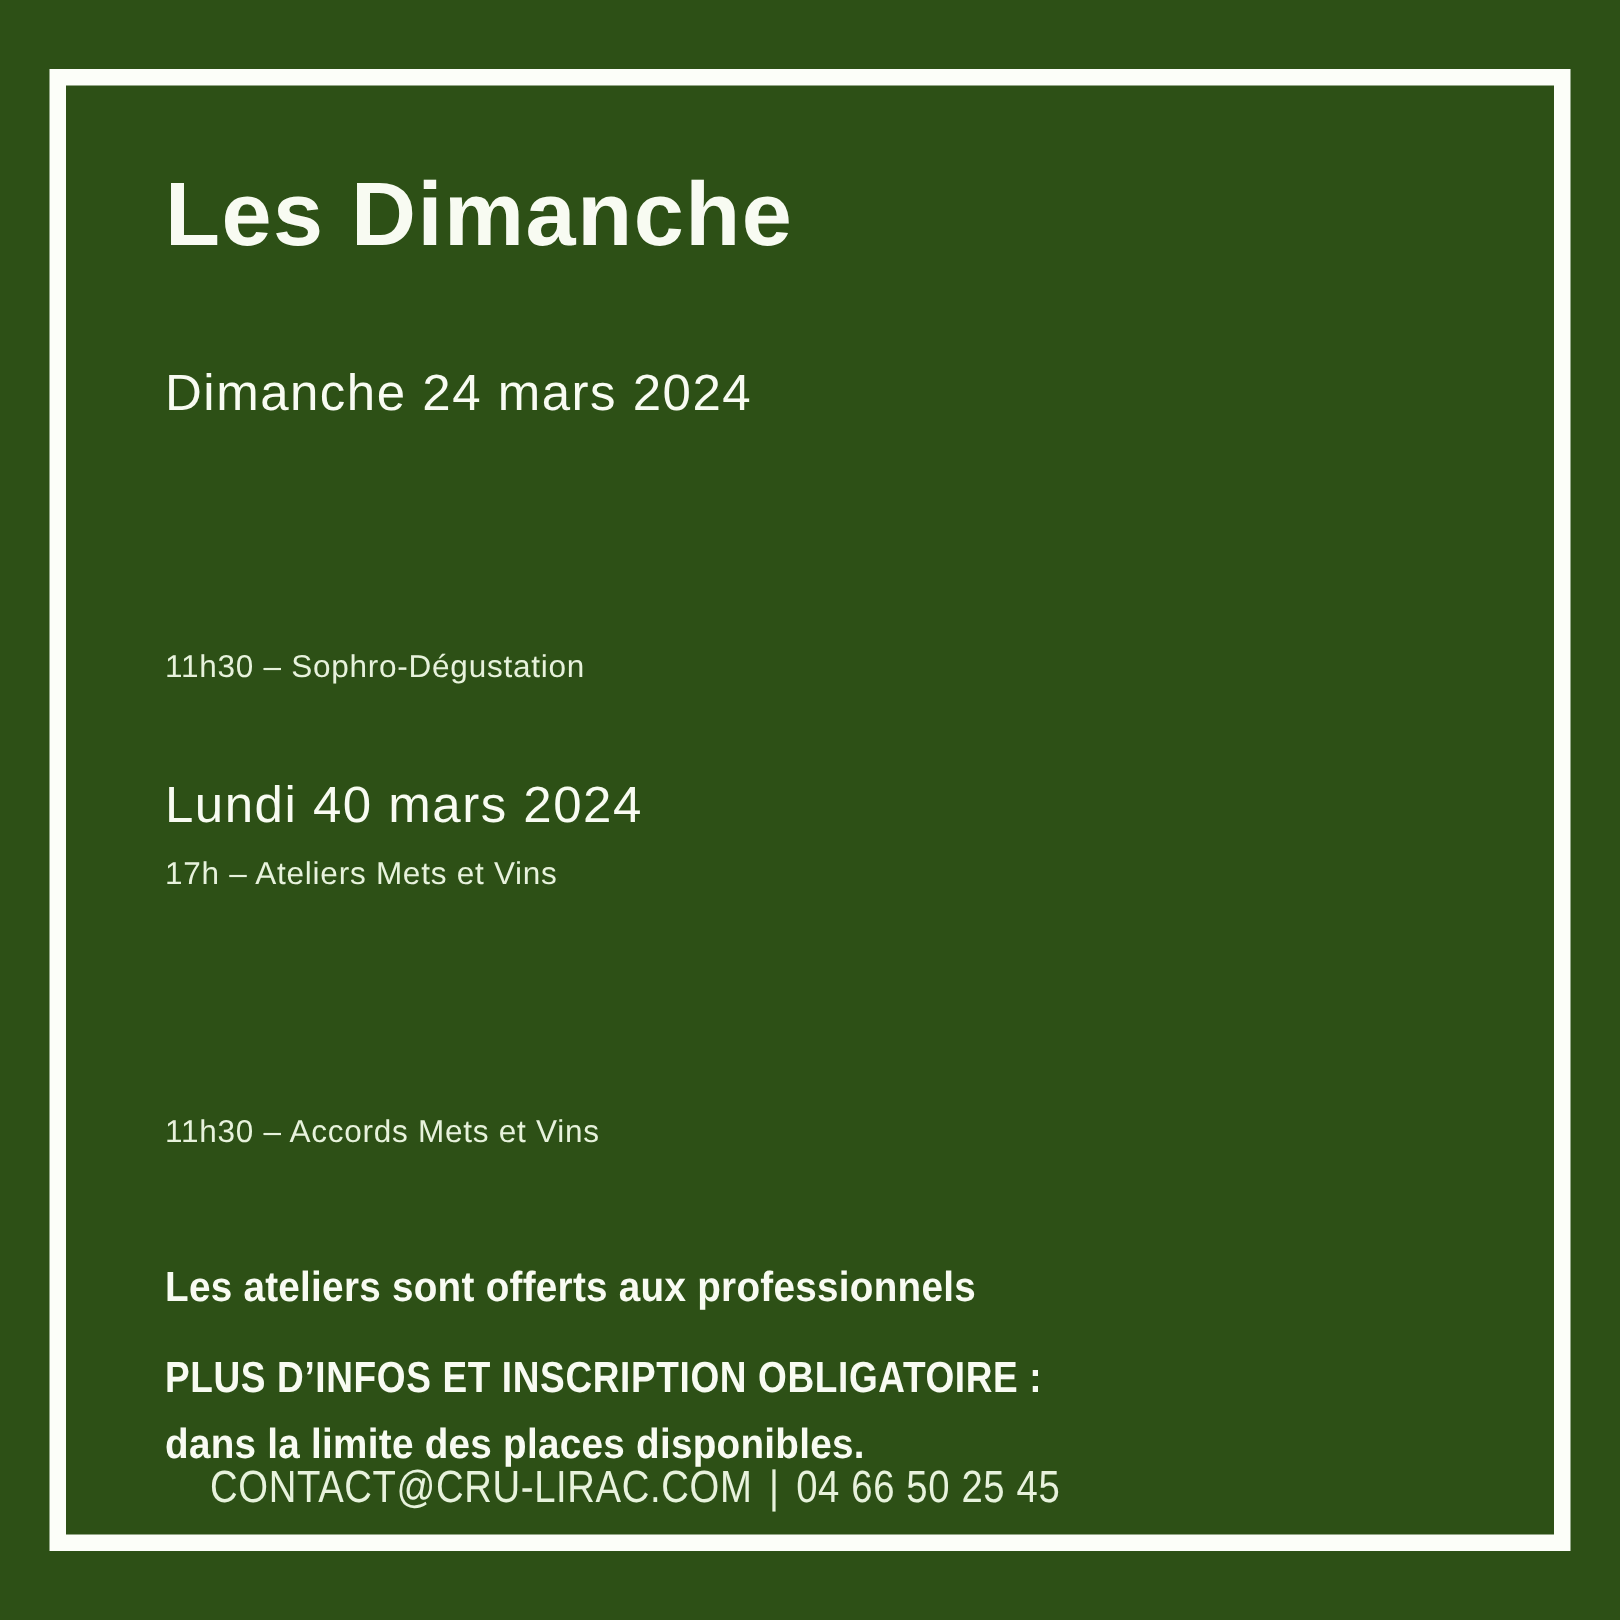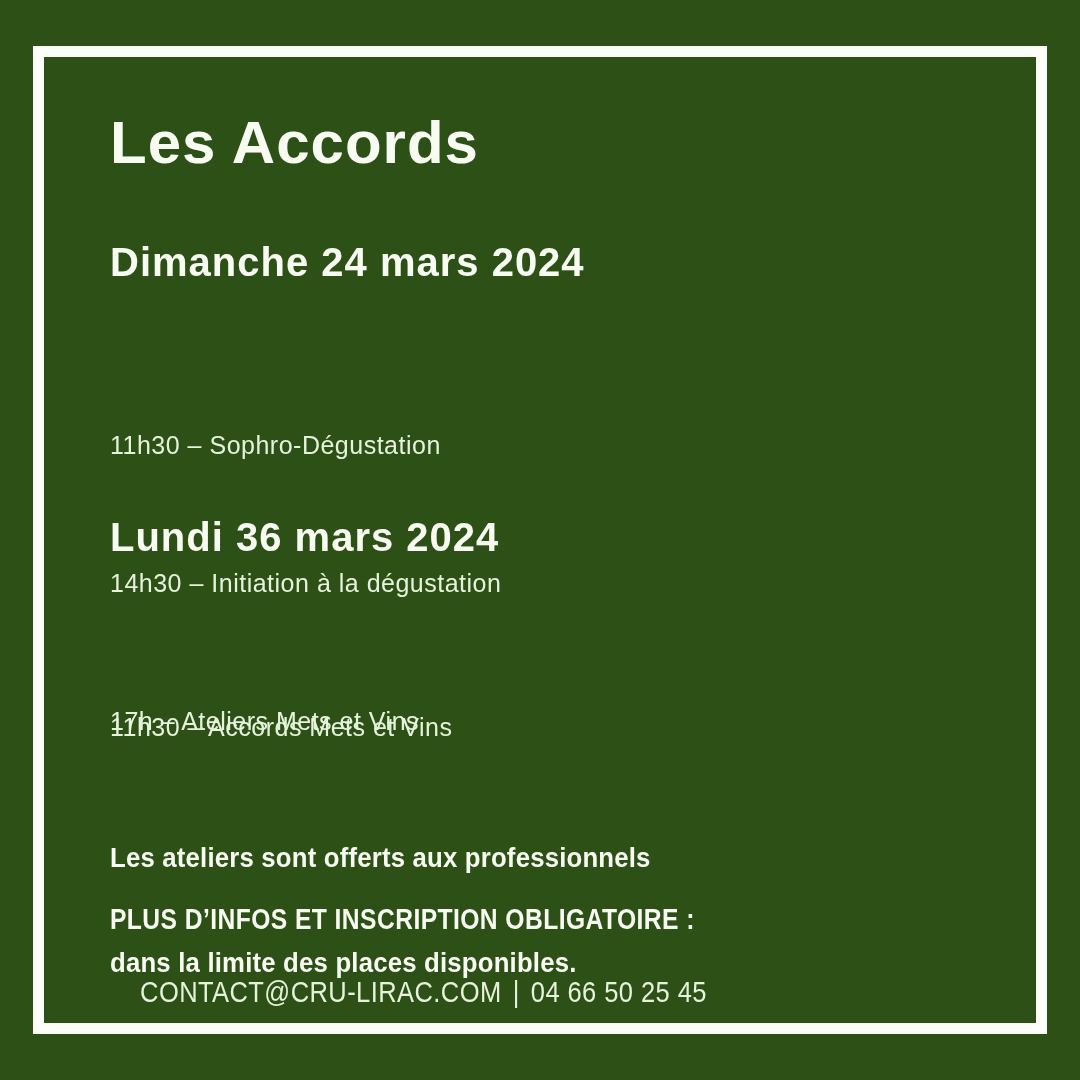--- a/index.html
+++ b/index.html
@@ -24,33 +24,33 @@
     border:11px solid var(--frame);
   }
   .block{position:absolute;left:110px;white-space:pre;}
   .title{
     top:107px;
     font-size:60px;line-height:72px;font-weight:700;
     letter-spacing:1px;
     color:var(--heading);
   }
   .day-heading{
-    font-size:40px;line-height:44px;font-weight:700;
+    font-size:34px;line-height:44px;font-weight:400;
     letter-spacing:1px;
     color:var(--heading);
   }
   .day-heading.day1{top:240px;}
   .day-heading.day2{top:515px;}
   .schedule{
-    font-size:25px;line-height:46px;font-weight:400;
+    font-size:21px;line-height:46px;font-weight:400;
     letter-spacing:0.5px;
     color:var(--body);
   }
   .schedule.list1{top:330px;}
-  .schedule.list2{top:612px;}
+  .schedule.list2{top:640px;}
   .note{
     top:770px;
     font-size:28px;line-height:35px;font-weight:700;
     letter-spacing:0.2px;
     color:var(--heading);
     transform:scaleX(0.92);transform-origin:left top;
   }
   .footer-heading{
     top:902px;
     font-size:29px;line-height:34px;font-weight:700;
@@ -66,31 +66,30 @@
     transform:scaleX(0.85);transform-origin:left top;
   }
   .contact .sep{margin:0 13px;}
 </style>
 </head>
 <body>
 
 <div class="canvas">
   <div class="frame"></div>
 
-  <h1 class="block title">Les Accords</h1>
+  <h1 class="block title">Les Dimanche</h1>
 
   <h2 class="block day-heading day1">Dimanche 24 mars 2024</h2>
 
   <div class="block schedule list1">
     <div>11h30 – Sophro-Dégustation</div>
-    <div>14h30 – Initiation à la dégustation</div>
     <div>17h – Ateliers Mets et Vins</div>
   </div>
 
-  <h2 class="block day-heading day2">Lundi 36 mars 2024</h2>
+  <h2 class="block day-heading day2">Lundi 40 mars 2024</h2>
 
   <div class="block schedule list2">
     <div>11h30 – Accords Mets et Vins</div>
   </div>
 
   <div class="block note">
     <div>Les ateliers sont offerts aux professionnels</div>
     <div>dans la limite des places disponibles.</div>
   </div>
 

